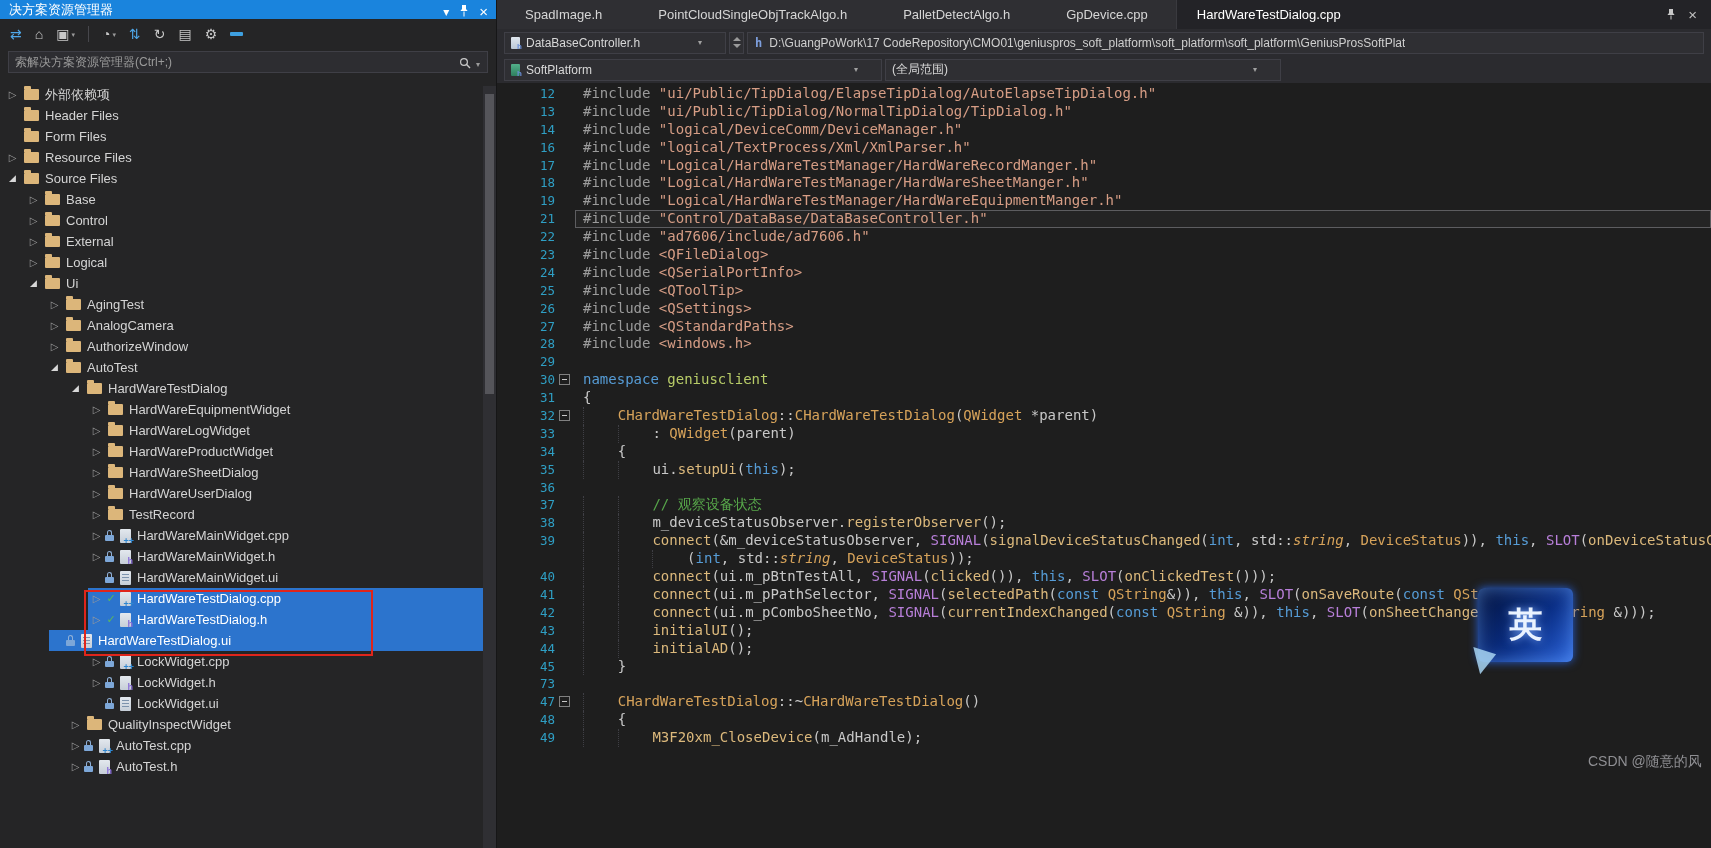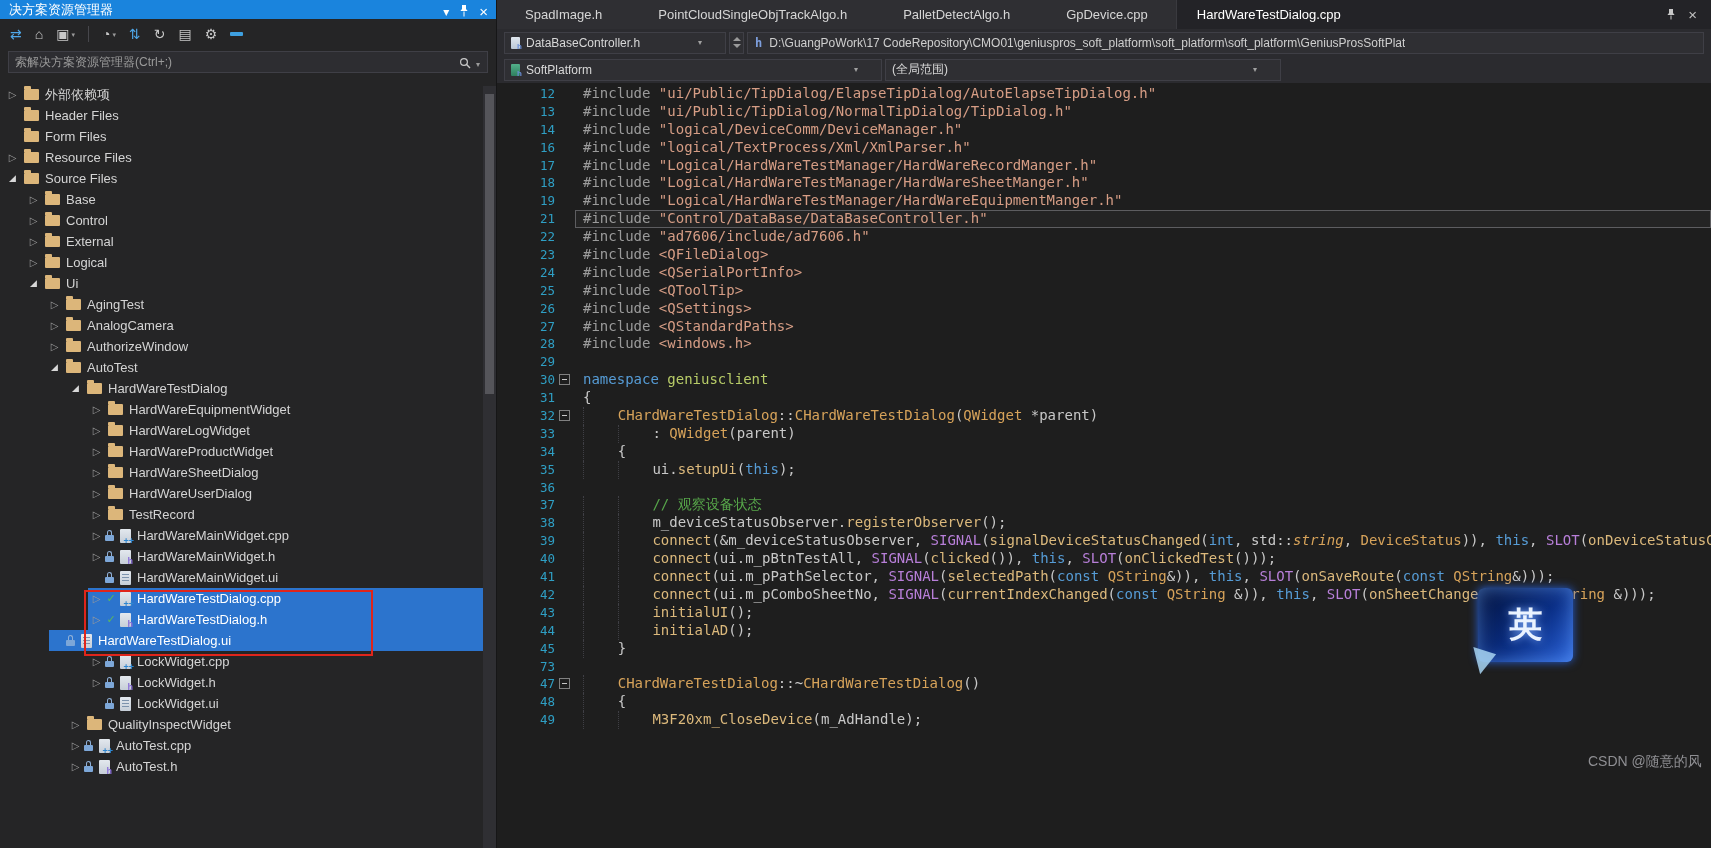--- a/index.html
+++ b/index.html
@@ -580,20 +580,25 @@
           <span class="num">38</span>
           <span class="fold"></span>
           <pre><span class="ig"></span><span class="ig"></span><span class="t-id">m_deviceStatusObserver.</span><span class="t-fn">registerObserver</span><span class="t-id">();</span></pre>
         </div>
         <div class="cl">
           <span class="num">39</span>
           <span class="fold"></span>
           <pre><span class="ig"></span><span class="ig"></span><span class="t-fn">connect</span><span class="t-id">(&amp;m_deviceStatusObserver, </span><span class="t-mac">SIGNAL</span><span class="t-id">(</span><span class="t-fn">signalDeviceStatusChanged</span><span class="t-id">(</span><span class="t-kw">int</span><span class="t-id">, std::</span><span class="t-typei">string</span><span class="t-id">, </span><span class="t-type">DeviceStatus</span><span class="t-id">)), </span><span class="t-kw">this</span><span class="t-id">, </span><span class="t-mac">SLOT</span><span class="t-id">(</span><span class="t-fn">onDeviceStatusChanged</span></pre>
         </div>
         <div class="cl">
+          <span class="num"></span>
+          <span class="fold"></span>
+          <pre><span class="ig"></span><span class="ig"></span><span class="ig"></span><span class="t-id">(</span><span class="t-kw">int</span><span class="t-id">, std::</span><span class="t-typei">string</span><span class="t-id">, </span><span class="t-type">DeviceStatus</span><span class="t-id">));</span></pre>
+        </div>
+        <div class="cl">
           <span class="num">40</span>
           <span class="fold"></span>
           <pre><span class="ig"></span><span class="ig"></span><span class="t-fn">connect</span><span class="t-id">(ui.m_pBtnTestAll, </span><span class="t-mac">SIGNAL</span><span class="t-id">(</span><span class="t-fn">clicked</span><span class="t-id">()), </span><span class="t-kw">this</span><span class="t-id">, </span><span class="t-mac">SLOT</span><span class="t-id">(</span><span class="t-fn">onClickedTest</span><span class="t-id">()));</span></pre>
         </div>
         <div class="cl">
           <span class="num">41</span>
           <span class="fold"></span>
           <pre><span class="ig"></span><span class="ig"></span><span class="t-fn">connect</span><span class="t-id">(ui.m_pPathSelector, </span><span class="t-mac">SIGNAL</span><span class="t-id">(</span><span class="t-fn">selectedPath</span><span class="t-id">(</span><span class="t-kw">const</span><span class="t-id"> </span><span class="t-type">QString</span><span class="t-id">&amp;)), </span><span class="t-kw">this</span><span class="t-id">, </span><span class="t-mac">SLOT</span><span class="t-id">(</span><span class="t-fn">onSaveRoute</span><span class="t-id">(</span><span class="t-kw">const</span><span class="t-id"> </span><span class="t-type">QString</span><span class="t-id">&amp;)));</span></pre>
         </div>
         <div class="cl">

